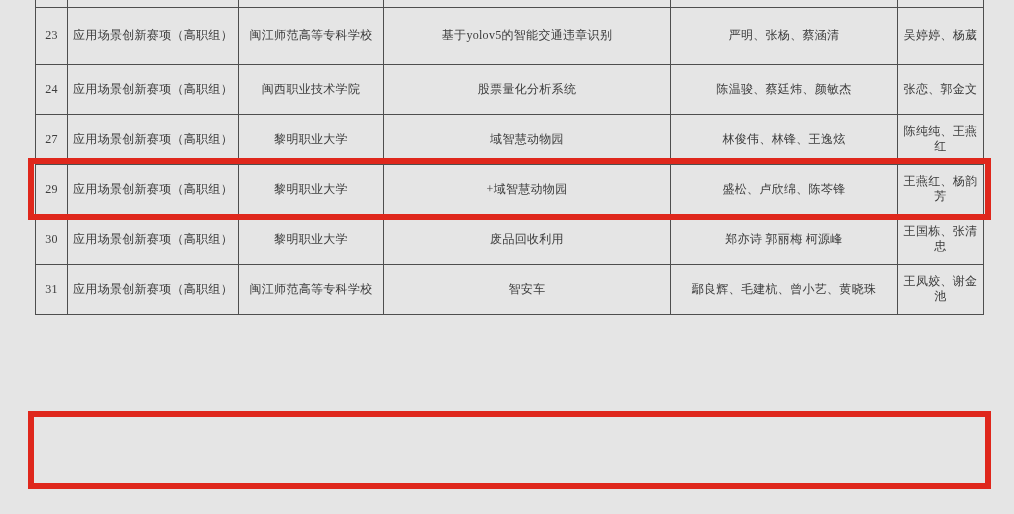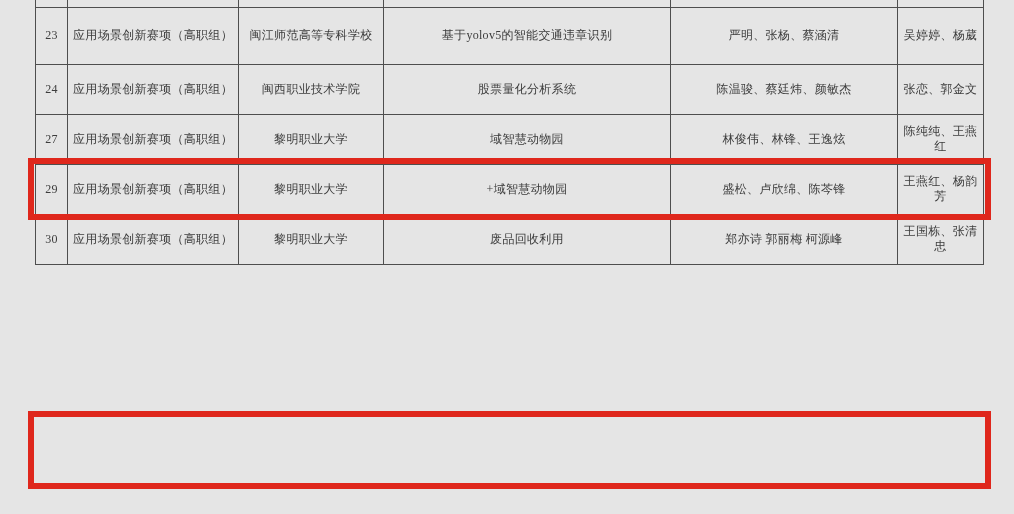--- a/index.html
+++ b/index.html
@@ -92,18 +92,26 @@
       <td>王燕红、杨韵芳</td>
     </tr>
         <tr>
       <td>30</td>
       <td>应用场景创新赛项（高职组）</td>
       <td>黎明职业大学</td>
       <td>废品回收利用</td>
       <td>郑亦诗 郭丽梅 柯源峰</td>
       <td>王国栋、张清忠</td>
     </tr>
+        <tr>
+      <td>31</td>
+      <td>应用场景创新赛项（高职组）</td>
+      <td>闽江师范高等专科学校</td>
+      <td>智安车</td>
+      <td>鄢良辉、毛建杭、曾小艺、黄晓珠</td>
+      <td>王凤姣、谢金池</td>
+    </tr>
       </tbody>
   </table>
 
 <div class="hl" style="border-color: rgb(223, 39, 28); left: 28px; top: 158px; width: 951px; height: 50px;"></div>
     <div class="hl" style="border-color: rgb(223, 39, 28); left: 28px; top: 411px; width: 951px; height: 66px;"></div>
   </div>
 
 </body></html>

